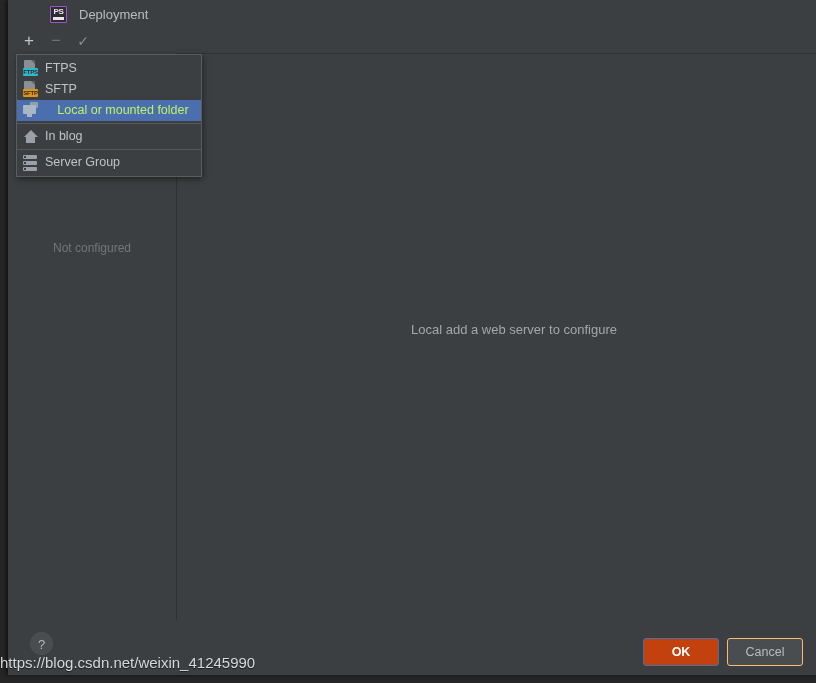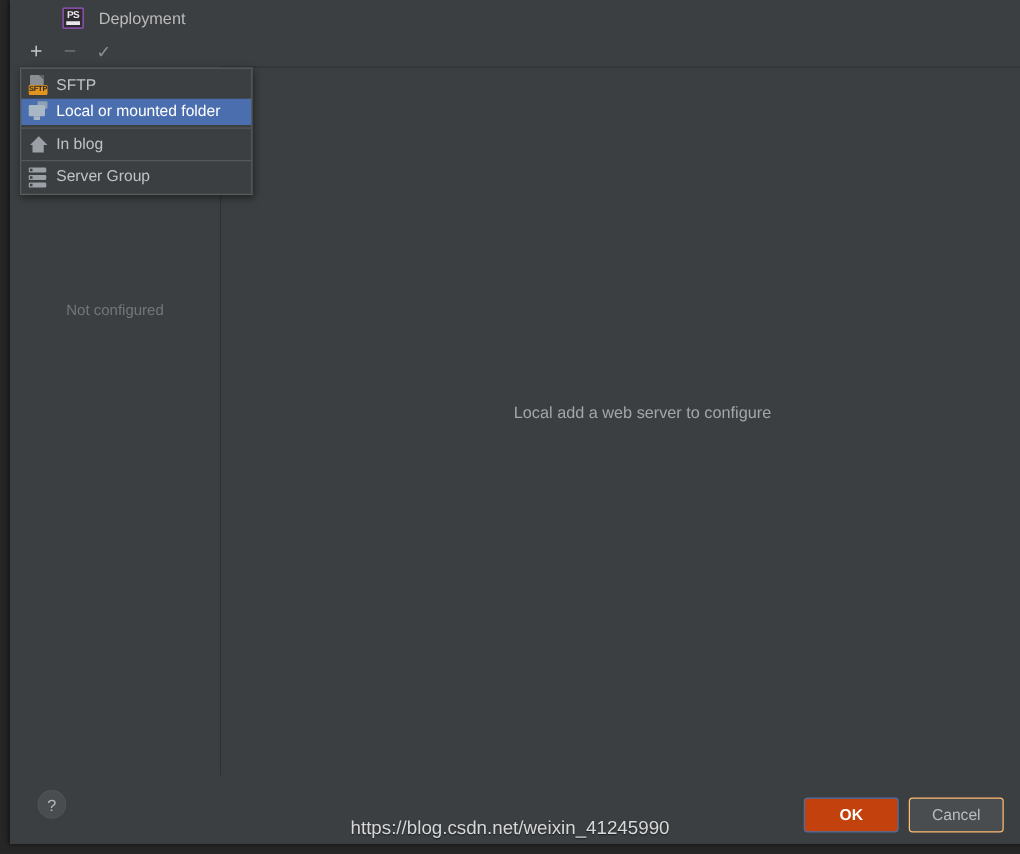--- a/index.html
+++ b/index.html
@@ -177,21 +177,22 @@
     height: 21px;
     line-height: 21px;
     padding-left: 28px;
     font-size: 12.5px;
     color: #c0c3c6;
     cursor: default;
     white-space: nowrap;
   }
   .popup-item.selected {
     background: #4b6eaf;
-    color: #ffffff;
+    color: #bef264;
+    text-align: center;
   }
   .popup-sep {
     height: 1px;
     background: #555859;
     margin: 2px 0;
   }
   .popup-icon {
     position: absolute;
     left: 5px;
     top: 2px;
@@ -356,21 +357,20 @@
     border: 1px solid #fdba74;
     color: #b9bcbe;
   }
 
   
   .watermark {
     position: absolute;
     left: 0;
     right: 0;
     bottom: 12px;
-    text-align: center;
     font-size: 15px;
     color: #d6d8da;
     font-family: "Liberation Sans", sans-serif;
     pointer-events: none;
     z-index: 40;
     letter-spacing: 0px;
     text-shadow: 0 1px 1px rgba(0,0,0,0.6);
     margin-top: 44px;
   }
 </style>
@@ -400,20 +400,27 @@
       <div class="not-configured">Not configured</div>
     </div>
 
     <div class="right-panel">
       <div class="right-hint">Local add a web server to configure</div>
     </div>
 
     <div class="popup">
 
 
+      <div class="popup-item">
+        <span class="popup-icon">
+          <span class="icon-page"></span>
+          <span class="icon-badge badge-ftps">FTPS</span>
+        </span>
+        <span>FTPS</span>
+      </div>
 
       <div class="popup-item">
         <span class="popup-icon">
           <span class="icon-page"></span>
           <span class="icon-badge badge-sftp">SFTP</span>
         </span>
         <span>SFTP</span>
       </div>
 
       <div class="popup-item selected">

